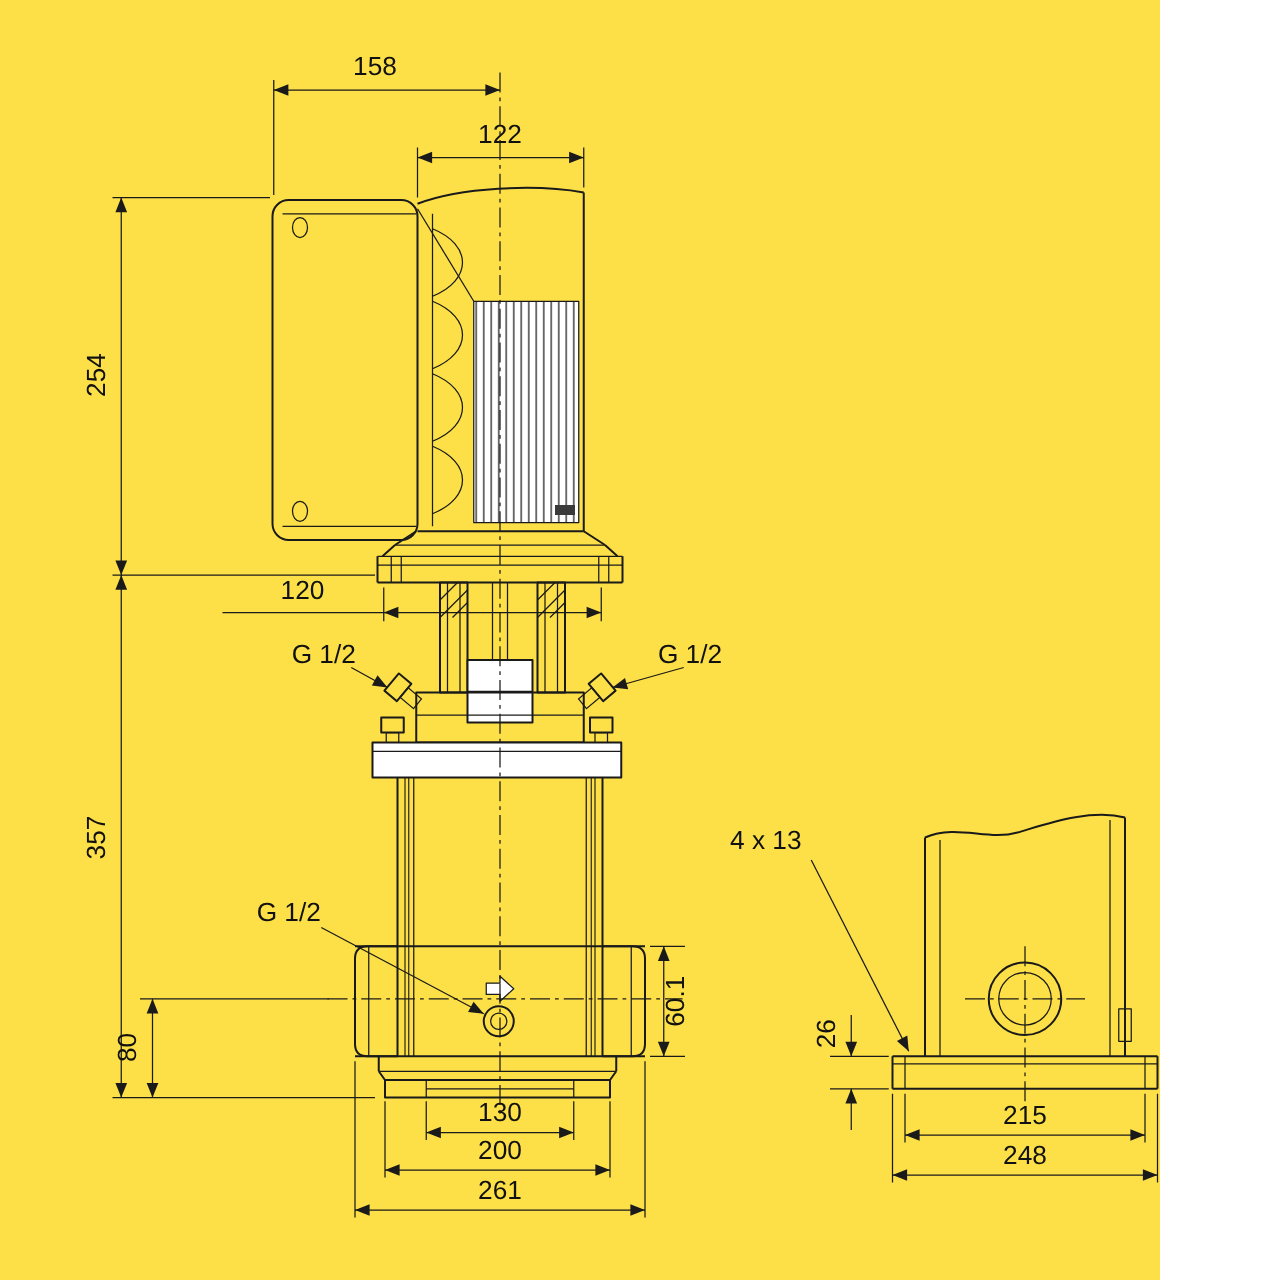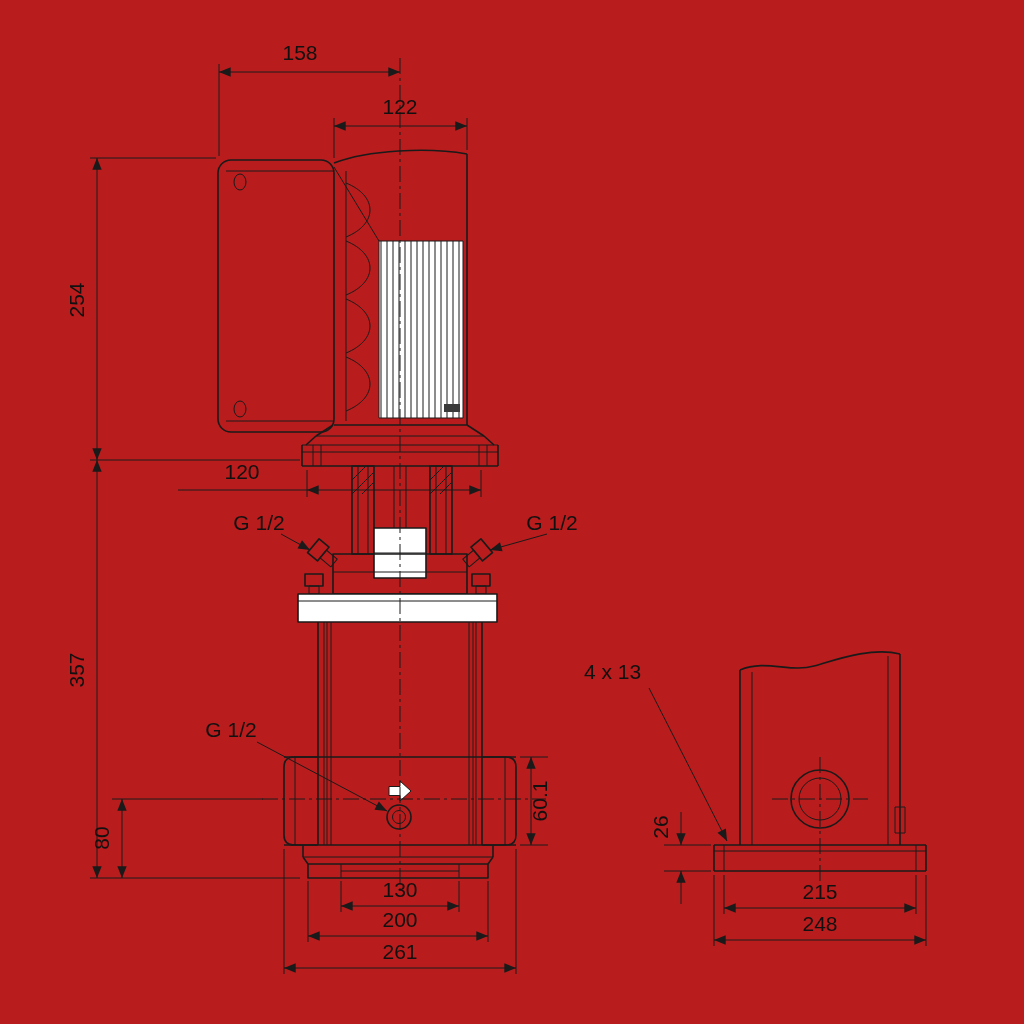--- a/index.html
+++ b/index.html
@@ -1,16 +1,16 @@
 <!DOCTYPE html>
 <html><head>
 <meta charset="utf-8">
 <style>
   html,body{margin:0;padding:0;background:#fff;}
-  .canvas{width:1024px;height:1024px;background:#b91c1c;overflow:hidden;}
+  .canvas{width:928px;height:1024px;background:#fde047;overflow:hidden;}
   svg{display:block;}
   svg line, svg path, svg rect, svg circle, svg ellipse{stroke:#1a1a1a;fill:none;stroke-linejoin:round;}
   .w2{stroke-width:1.6;}
   .w1{stroke-width:1;}
   .w0{stroke-width:.9;}
   .dim{stroke-width:1;}
   .cl{stroke-width:1;stroke-dasharray:16 4 3 4;}
   .wf{fill:#fff;}
   .fins{fill:url(#fins);}
   .dk{fill:#3a3a3a;stroke:none;}

